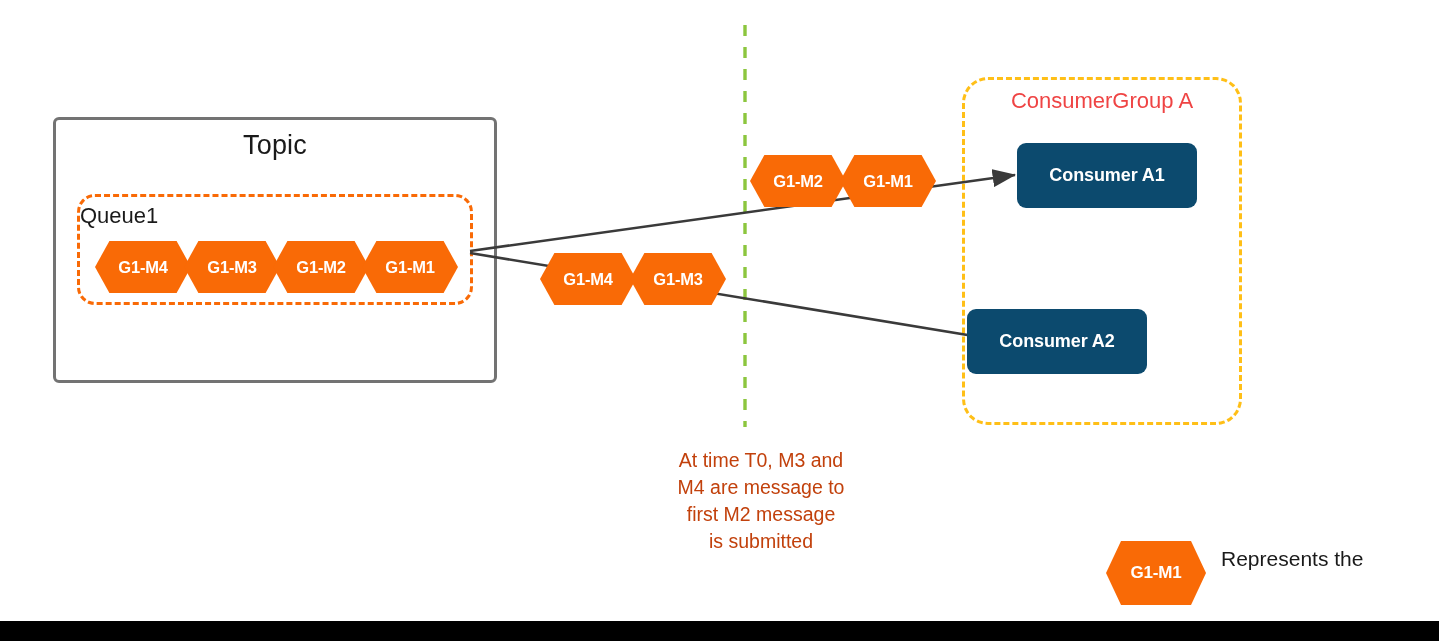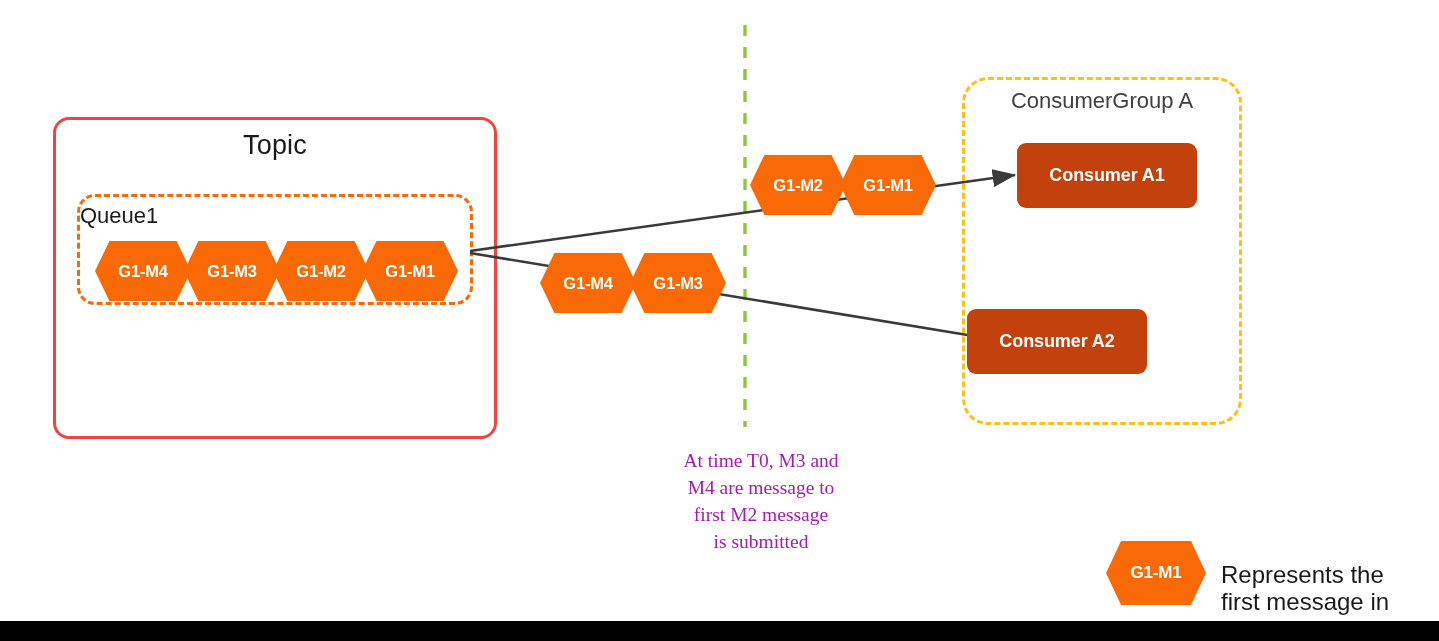--- a/index.html
+++ b/index.html
@@ -30,23 +30,23 @@
     pointer-events: none;
     z-index: 2;
   }
 
   
   .topic-box {
     position: absolute;
     left: 53px;
     top: 117px;
     width: 444px;
-    height: 322px;
-    border: 3px solid #ef4444;
-    border-radius: 16px;
+    height: 266px;
+    border: 3px solid #737373;
+    border-radius: 6px;
     box-sizing: border-box;
     background: transparent;
     z-index: 1;
   }
   .topic-title {
     position: absolute;
     left: 0;
     top: 10px;
     width: 100%;
     text-align: center;
@@ -75,21 +75,21 @@
     width: 100%;
     text-align: left;
     font-size: 22px;
     color: #1a1a1a;
   }
 
   
   .hex {
     position: absolute;
     width: 96px;
-    height: 60px;
+    height: 52px;
     background: #F96A06;
     -webkit-clip-path: polygon(15% 0%, 85% 0%, 100% 50%, 85% 100%, 15% 100%, 0% 50%);
     clip-path: polygon(15% 0%, 85% 0%, 100% 50%, 85% 100%, 15% 100%, 0% 50%);
     display: flex;
     align-items: center;
     justify-content: center;
     z-index: 5;
   }
   .hex > span {
     color: #ffffff;
@@ -118,29 +118,29 @@
     background: transparent;
     z-index: 1;
   }
   .group-title {
     position: absolute;
     left: 0;
     top: 8px;
     width: 100%;
     text-align: center;
     font-size: 22px;
-    color: #404040;
+    color: #ef4444;
   }
 
   
   .consumer {
     position: absolute;
     width: 180px;
     height: 65px;
-    background: #c2410c;
+    background: #0c4a6e;
     border-radius: 9px;
     display: flex;
     align-items: center;
     justify-content: center;
     z-index: 4;
   }
   .consumer > span {
     color: #ffffff;
     font-size: 18px;
     font-weight: bold;
@@ -149,36 +149,35 @@
 
   
   .caption {
     position: absolute;
     left: 636px;
     top: 447px;
     width: 250px;
     text-align: center;
     font-size: 19.5px;
     line-height: 27px;
-    color: #a21caf;
+    color: #c2410c;
     z-index: 3;
-    font-family: Liberation Serif, serif;
   }
 
   
   .legend-hex {
     left: 1106px;
     top: 541px;
   }
   .legend-text {
     position: absolute;
     left: 1221px;
-    top: 561px;
+    top: 545px;
     width: 215px;
-    font-size: 24px;
+    font-size: 21px;
     line-height: 27px;
     color: #1a1a1a;
     z-index: 3;
   }
 
   
   .bottom-bar {
     position: absolute;
     left: 0;
     top: 621px;
@@ -258,18 +257,17 @@
     <div>M4 are message to</div>
     <div>first M2 message</div>
     <div>is submitted</div>
   </div>
 
   <div class="hex hex-lg legend-hex">
     <span>G1-M1</span>
   </div>
   <div class="legend-text">
     <div>Represents the</div>
-    <div>first message in</div>
   </div>
 
   <div class="bottom-bar"></div>
 
 </div>
 
 </body></html>

